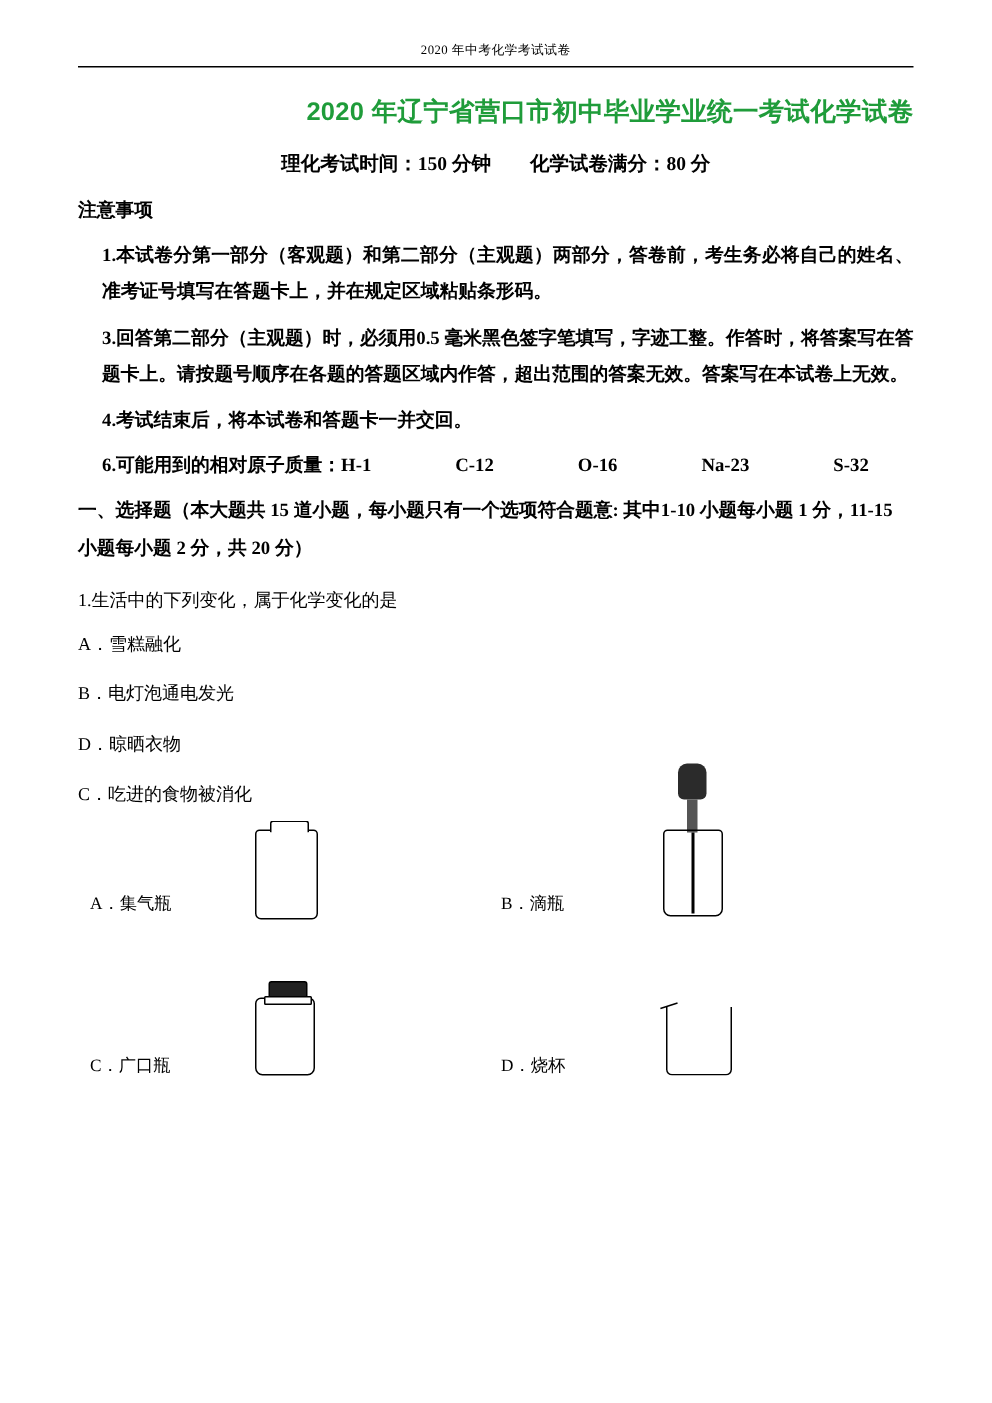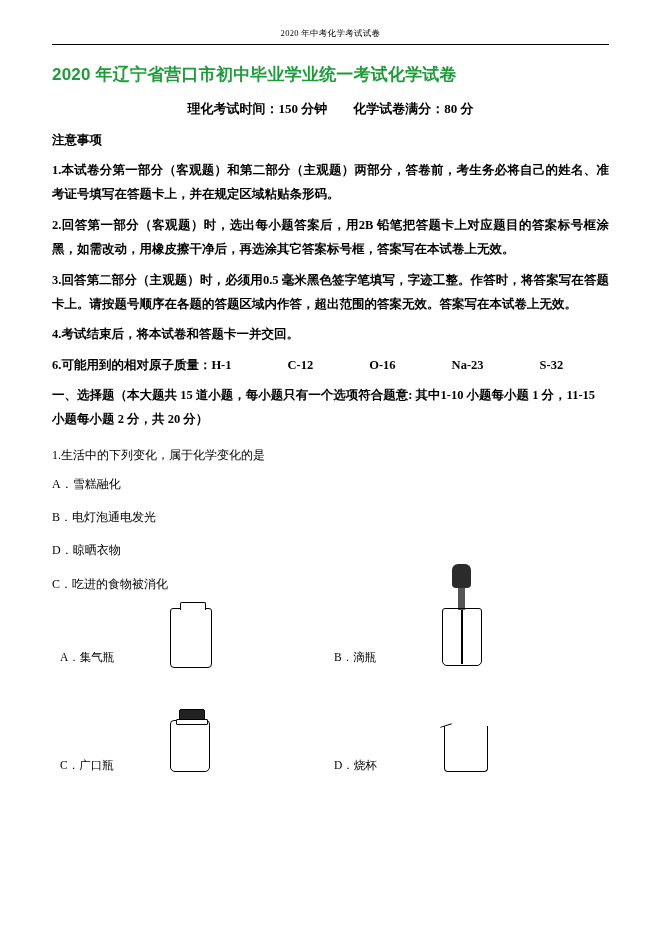--- a/index.html
+++ b/index.html
@@ -31,21 +31,21 @@
     margin-bottom: 4px;
   }
   .header-rule {
     border: 0;
     border-top: 1px solid #000;
     margin: 3px 0 18px 0;
     height: 0;
   }
   
   .doc-title {
-    text-align: left;
+    text-align: right;
     font-size: 17px;
     font-weight: bold;
     color: #1f9c3a;
     letter-spacing: 0.2px;
     margin: 12px 0 14px 0;
     font-family: "Liberation Sans", "DejaVu Sans", sans-serif;
   }
   .subtitle {
     text-align: center;
     font-size: 13px;
@@ -56,21 +56,21 @@
 
   .notice-heading {
     font-size: 12.5px;
     font-weight: bold;
     margin: 0 0 9px 0;
   }
   .para {
     font-size: 12.5px;
     font-weight: bold;
     line-height: 1.95;
-    margin: 0 0 6px 0;
+    margin: 0 0 6px 16px;
     text-align: justify;
   }
   .part-title {
     text-align: center;
     font-size: 13px;
     font-weight: bold;
     margin: 10px 0 10px 0;
   }
   .section-head {
     font-size: 12.5px;
@@ -222,21 +222,20 @@
 
   <div class="doc-title">2020 年辽宁省营口市初中毕业学业统一考试化学试卷</div>
 
   <div class="subtitle">
     <span>理化考试时间：150 分钟</span><span class="gap"></span><span>化学试卷满分：80 分</span>
   </div>
 
   <div class="notice-heading">注意事项</div>
 
   <p class="para">1.本试卷分第一部分（客观题）和第二部分（主观题）两部分，答卷前，考生务必将自己的姓名、准考证号填写在答题卡上，并在规定区域粘贴条形码。</p>
-  <p class="para">2.回答第一部分（客观题）时，选出每小题答案后，用2B 铅笔把答题卡上对应题目的答案标号框涂黑，如需改动，用橡皮擦干净后，再选涂其它答案标号框，答案写在本试卷上无效。</p>
   <p class="para">3.回答第二部分（主观题）时，必须用0.5 毫米黑色签字笔填写，字迹工整。作答时，将答案写在答题卡上。请按题号顺序在各题的答题区域内作答，超出范围的答案无效。答案写在本试卷上无效。</p>
   <p class="para">4.考试结束后，将本试卷和答题卡一并交回。</p>
 
   <p class="para">
     <span>6.可能用到的相对原子质量：</span><span>H-1</span><span class="tabs"></span><span>C-12</span><span class="tabs"></span><span>O-16</span><span class="tabs"></span><span>Na-23</span><span class="tabs"></span><span>S-32</span>
   </p>
 
 
   <p class="section-head">一、选择题（本大题共 15 道小题，每小题只有一个选项符合题意: 其中1-10 小题每小题 1 分，11-15 小题每小题 2 分，共 20 分）</p>
 

